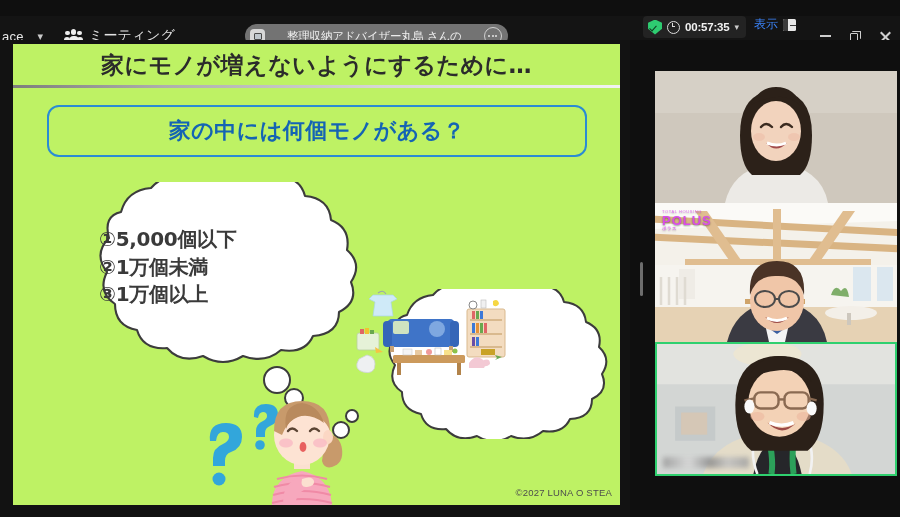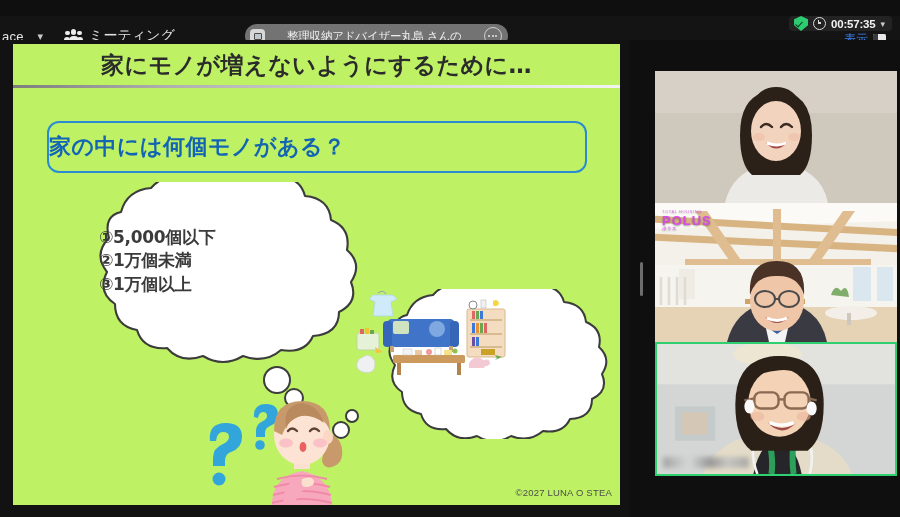--- a/index.html
+++ b/index.html
@@ -49,21 +49,21 @@
     border-radius:1px;background:#bfc6cc;box-sizing:border-box;
   }
   .tb-center .ttl{color:#f0f0f0;font-size:11.5px;white-space:nowrap;letter-spacing:-.2px;}
   .more-ico{
     width:16px;height:16px;border-radius:50%;border:1.2px solid #cfcfcf;
     display:flex;align-items:center;justify-content:center;gap:1.5px;flex:0 0 auto;
   }
   .more-ico s{width:1.8px;height:1.8px;border-radius:50%;background:#e2e2e2;display:block;}
 
   .tb-right{
-    position:absolute;right:0;top:0;height:40px;display:flex;align-items:flex-end;flex-direction:column;
+    position:absolute;right:0;top:0;height:40px;display:flex;align-items:flex-start;
   }
   .timer-pill{
     display:flex;align-items:center;gap:5px;height:22px;
     background:#232323;border-radius:4px;padding:0 7px 0 5px;margin-right:8px;
   }
   .shield{
     width:14px;height:15px;background:#2ecc71;flex:0 0 auto;
     clip-path:polygon(50% 0,100% 22%,100% 62%,50% 100%,0 62%,0 22%);
     position:relative;
   }
@@ -116,37 +116,36 @@
     font-size:23px;font-weight:bold;color:#2b2b2b;letter-spacing:.5px;
     font-family:"DejaVu Sans","Liberation Sans",sans-serif;
   }
   .title-rule{
     position:absolute;left:0;top:41px;width:607px;height:3px;
     background:linear-gradient(to right,#7d7d7d 0%,#aeaeae 25%,#d6d6d6 60%,#f2f2f2 100%);
   }
   .qbox{
     position:absolute;left:34px;top:61px;width:540px;height:52px;
     border:2.2px solid #2a8bd4;border-radius:12px;
-    display:flex;align-items:center;justify-content:flex-start;
+    display:flex;align-items:center;justify-content:center;
     box-sizing:border-box;
-    margin-top:16px;
   }
   .qbox span{
     font-size:22px;font-weight:bold;color:#1464b4;letter-spacing:.5px;
     font-family:"DejaVu Sans","Liberation Sans",sans-serif;
   }
 
   .bubble-a{position:absolute;left:38px;top:138px;width:310px;height:185px;}
   .bubble-a svg{position:absolute;inset:0;}
   .bubble-a .opts{
     position:absolute;left:48px;top:44px;width:250px;
     font-family:"DejaVu Sans","Liberation Sans",sans-serif;
   }
   .bubble-a .opts div{
-    font-size:17px;font-weight:bold;color:#3a3a3a;line-height:1.38;letter-spacing:-.3px;
+    font-size:20px;font-weight:bold;color:#3a3a3a;line-height:1.38;letter-spacing:-.3px;
     white-space:nowrap;
   }
 
   .bubble-b{position:absolute;left:332px;top:245px;width:268px;height:150px;}
   .bubble-b svg{position:absolute;inset:0;}
 
   .room-art{position:absolute;left:48px;top:22px;width:180px;height:95px;}
 
   .thinker{position:absolute;left:185px;top:345px;width:170px;height:120px;}
   .qmarks{position:absolute;left:0;top:0;}

